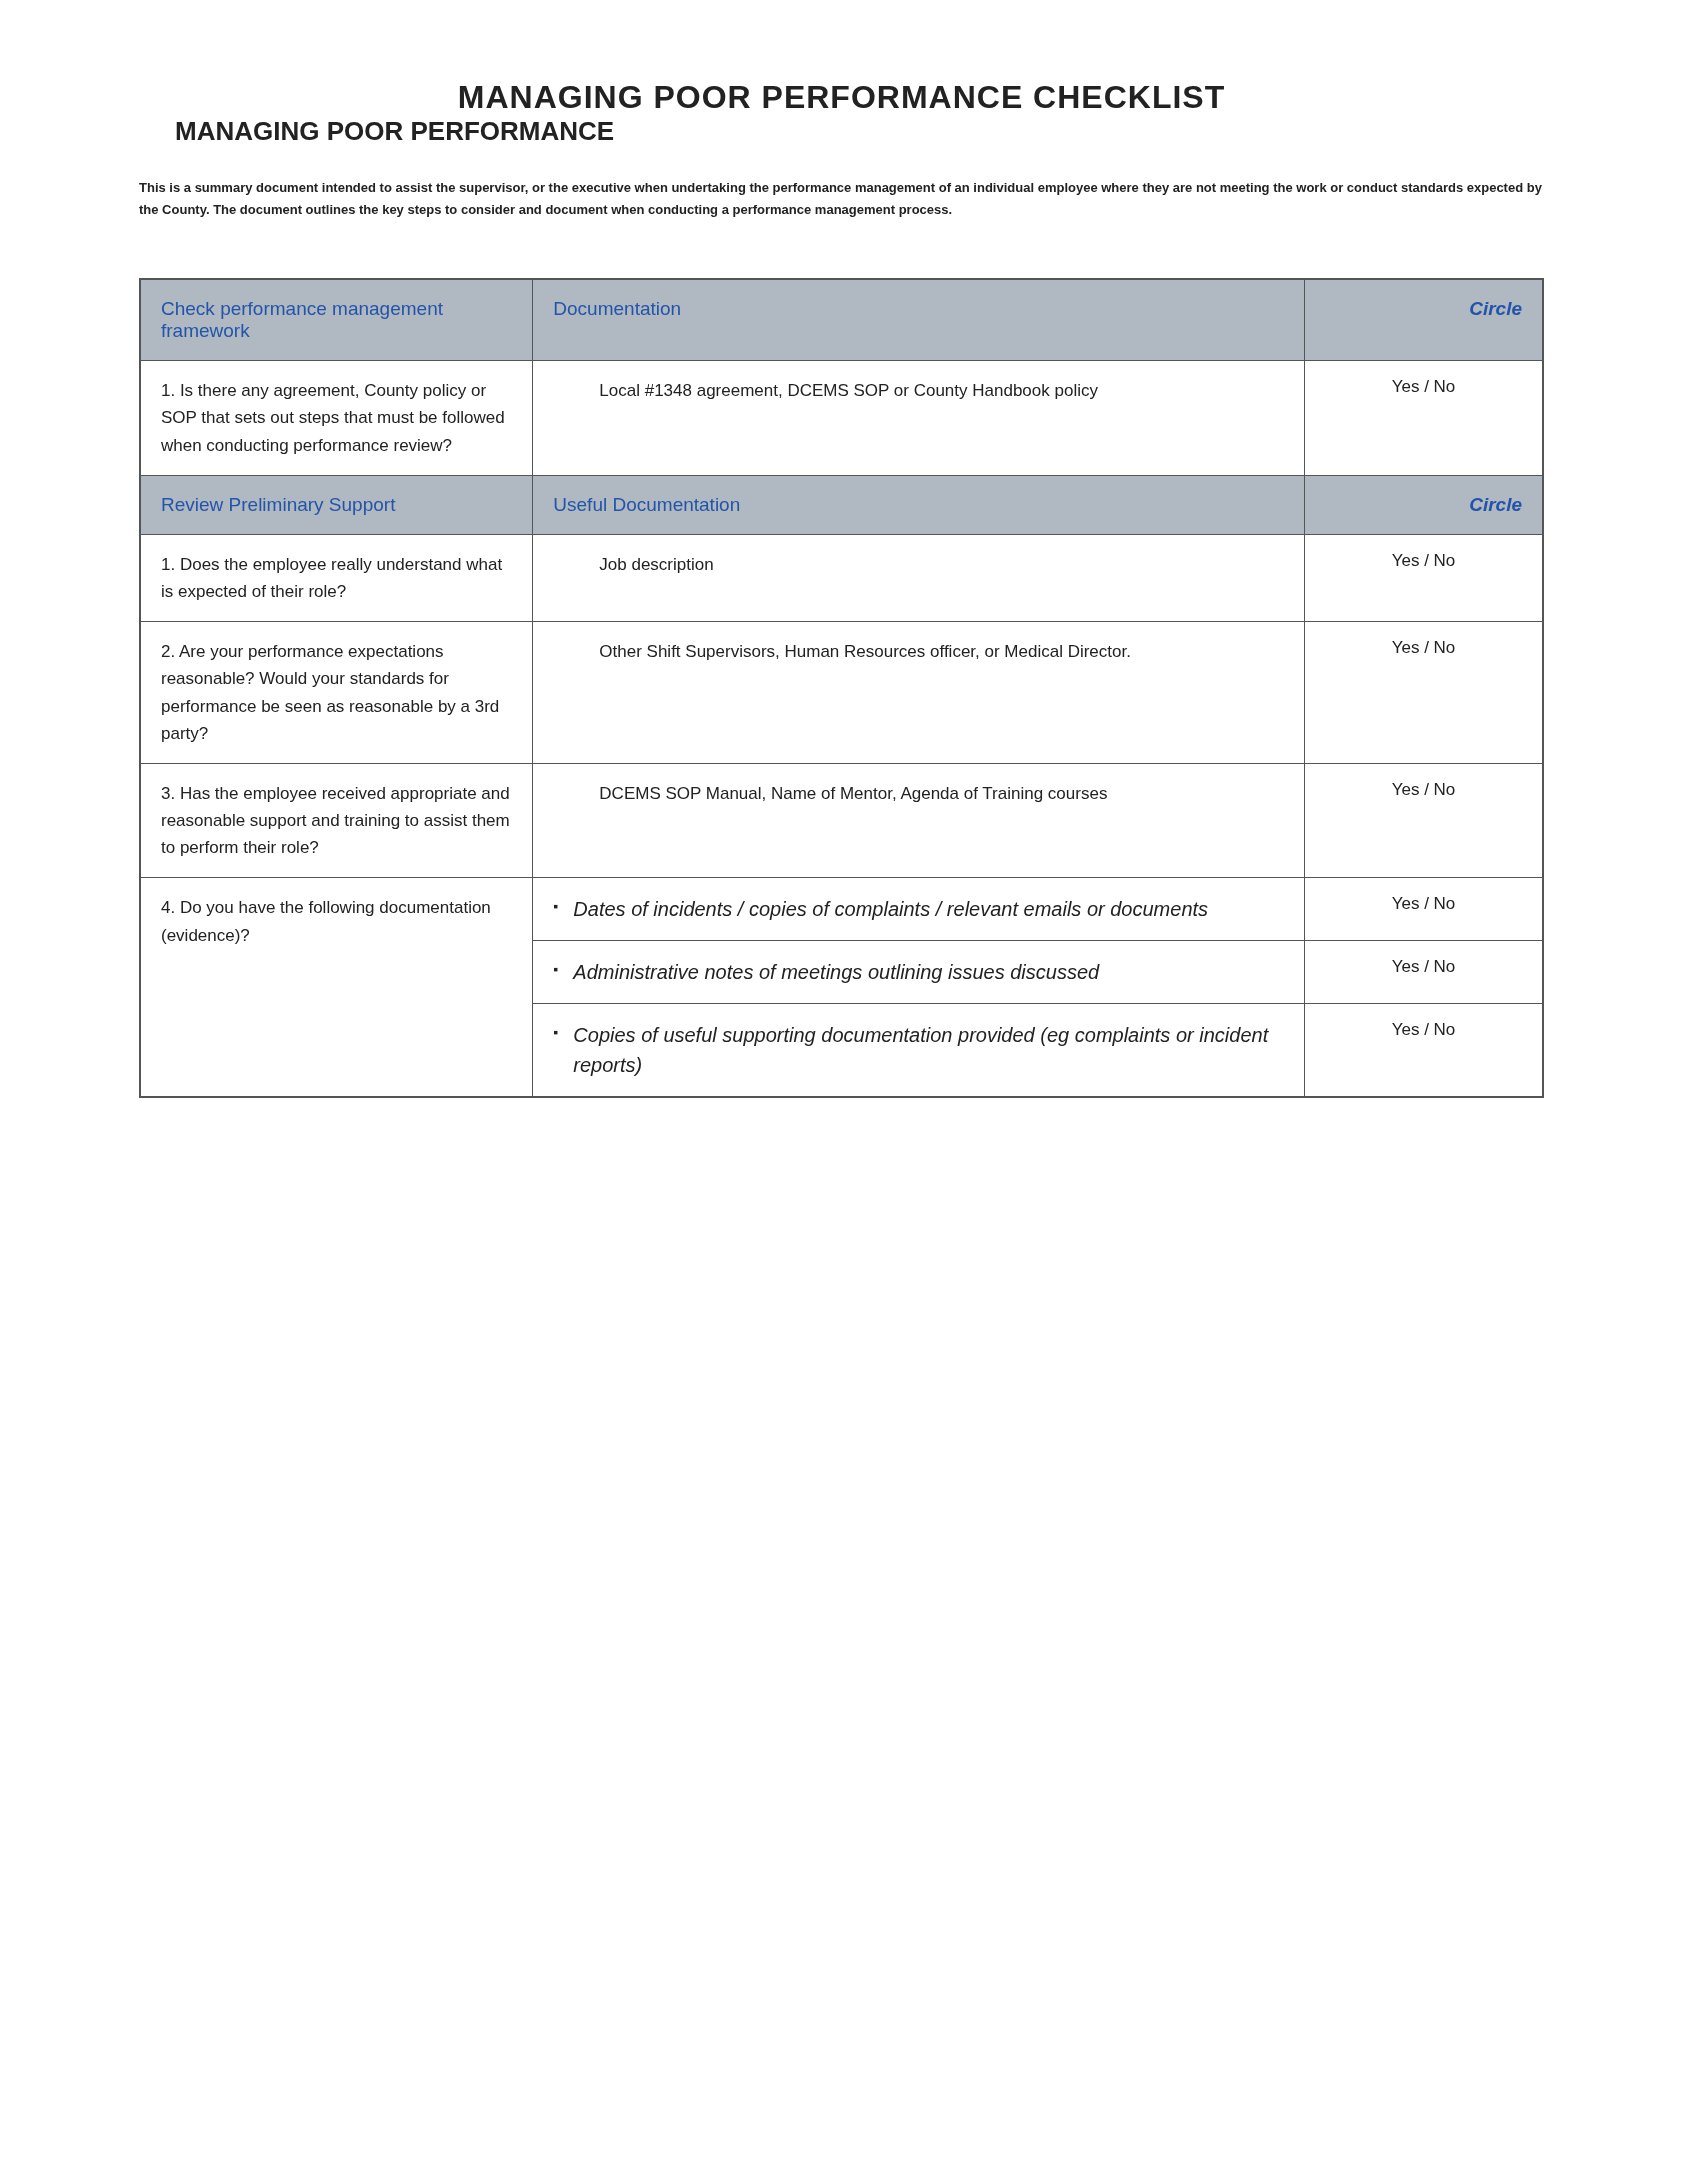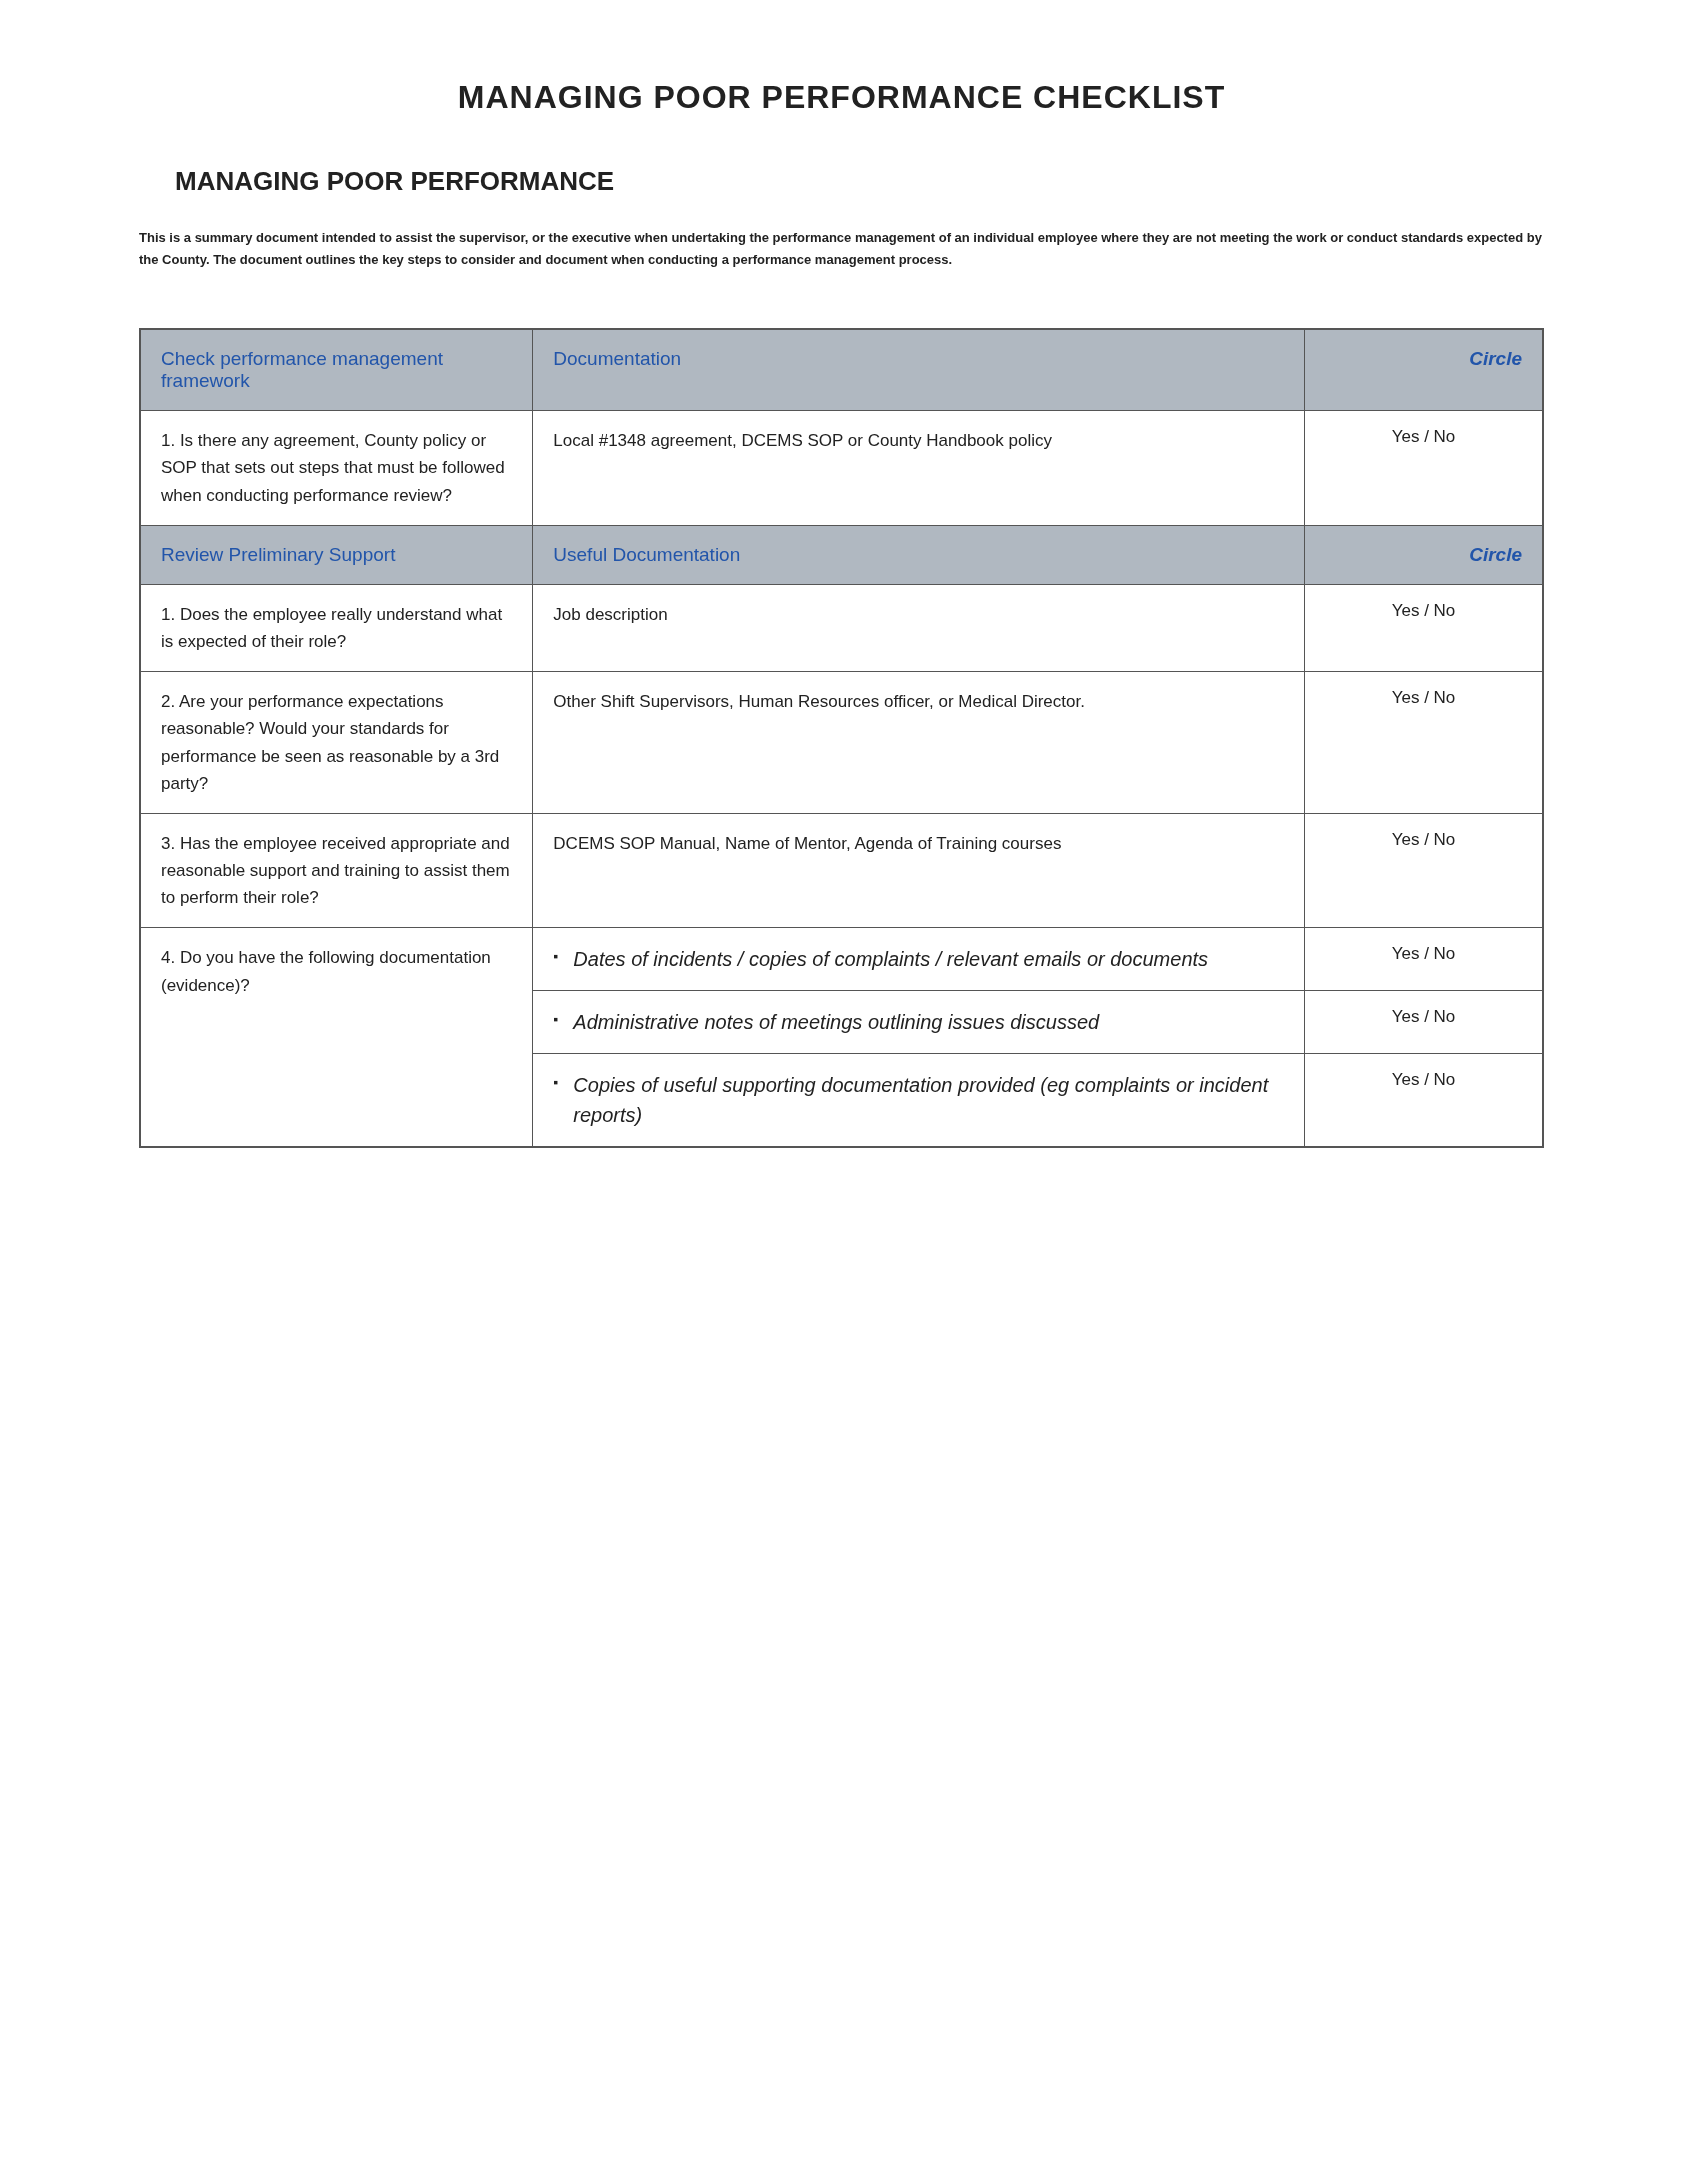--- a/index.html
+++ b/index.html
@@ -14,21 +14,20 @@
       color: #222;
       width: 1683px;
       min-height: 2178px;
       padding: 59px 139px;
     }
 
     .main-title {
       text-align: center;
       font-size: 32px;
       font-weight: bold;
-      margin-bottom: 50px;
       margin-top: 20px;
       letter-spacing: 1px;
     }
 
     .section-title {
       font-size: 26px;
       font-weight: bold;
       margin-bottom: 30px;
       margin-left: 36px;
     }
@@ -88,20 +87,21 @@
     }
 
     .check-col-text {
       font-size: 17px;
       line-height: 1.6;
     }
 
     .doc-col-text {
       font-size: 17px;
       line-height: 1.6;
+      margin-left: 46px;
     }
 
     .doc-bullet-list {
       list-style: none;
       padding: 0;
       margin: 0;
     }
 
     .doc-bullet-list li {
       font-style: italic;

